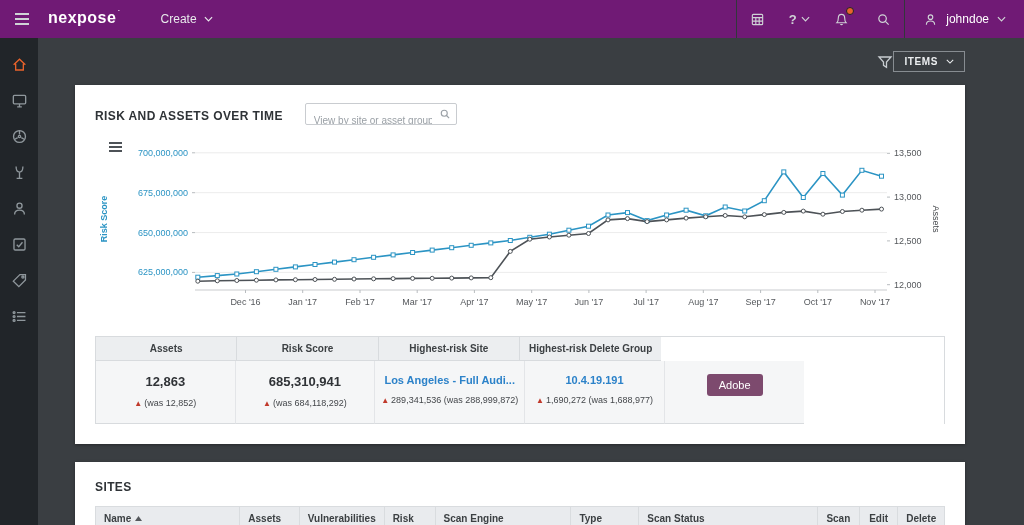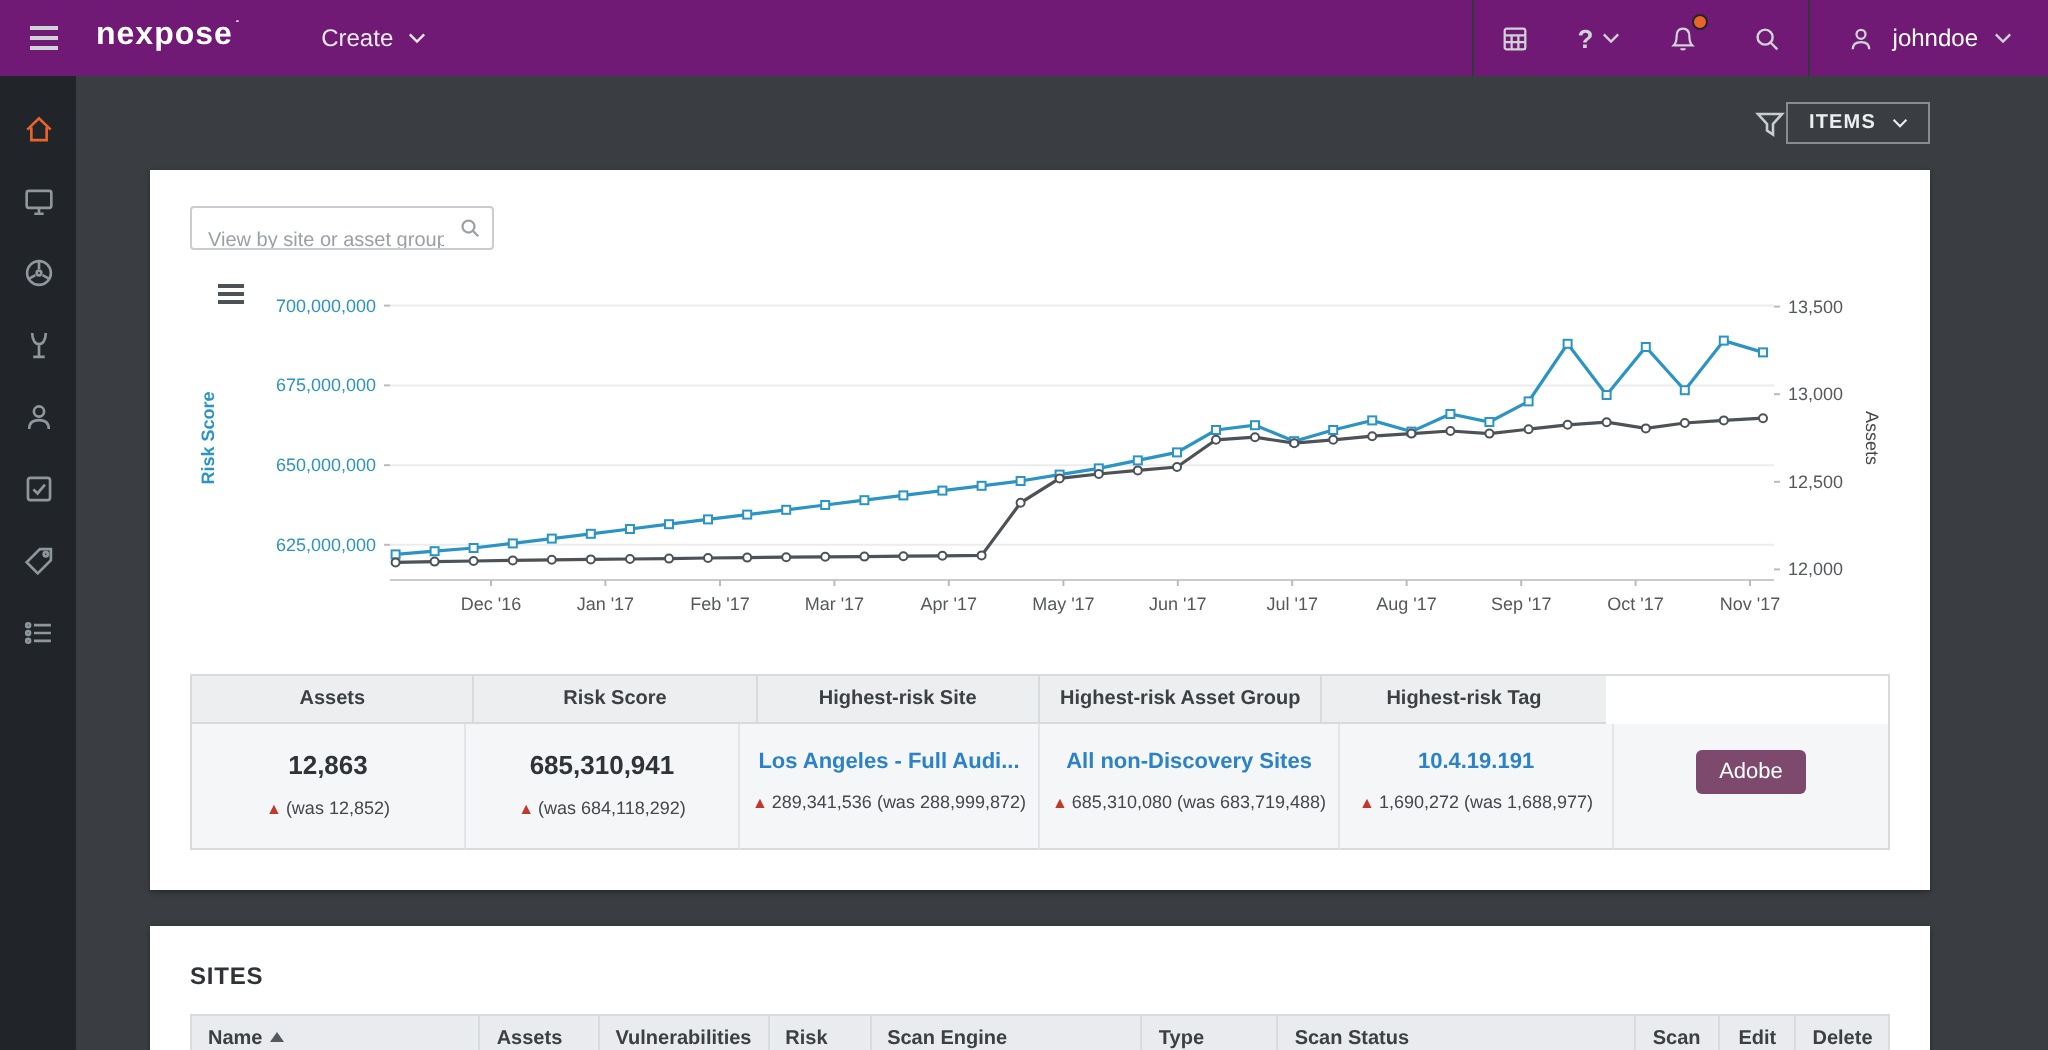--- a/index.html
+++ b/index.html
@@ -211,20 +211,21 @@
     <button class="items-btn">
       <span>ITEMS</span>
       <svg class="chev" viewBox="0 0 10 6">
           <path d="M1 1 L5 5 L9 1" fill="none" stroke="currentColor" stroke-width="1.3"></path>
         </svg>
     </button>
   </div>
 
   <section class="card risk-card">
     <div class="card-head">
+      <h2 class="card-title">RISK AND ASSETS OVER TIME</h2>
       <div class="search-box">
         <input type="text" placeholder="View by site or asset group" style="">
         <svg viewBox="0 0 16 16" fill="none" stroke="currentColor" stroke-width="1.5">
             <circle cx="7" cy="7" r="4"></circle>
             <path d="M10 10 L13.5 13.5"></path>
           </svg>
       </div>
     </div>
     <div class="chart-wrap">
       <div class="chart-menu">
@@ -354,39 +355,34 @@
           <circle cx="786.5" cy="71.1" r="2" fill="#fff" stroke="#4d5257"></circle>
           <text transform="rotate(-90 12 81)" x="12" y="81" text-anchor="middle" font-size="9" font-weight="bold" fill="#2b94c4">Risk Score</text>
           <text transform="rotate(90 838 81)" x="838" y="81" text-anchor="middle" font-size="9" fill="#44474b">Assets</text>
         </svg>
     </div>
     <div class="summary">
       <div class="summary-row" id="summary-head">
           <div class="sum-h">Assets</div>
           <div class="sum-h">Risk Score</div>
           <div class="sum-h">Highest-risk Site</div>
-          <div class="sum-h">Highest-risk Asset Group</div>
-          <div class="sum-h">Highest-risk Tag</div>
+          <div class="sum-h">Highest-risk Delete Group</div>
         </div>
       <div class="summary-row" id="summary-vals">
           <div class="sum-c">
             <div class="sum-val">12,863</div>
             <div class="sum-delta"><span class="tri" style="color:#c0392b">▲</span>(was 12,852)</div>
           </div>
           <div class="sum-c">
             <div class="sum-val">685,310,941</div>
             <div class="sum-delta"><span class="tri" style="color:#c0392b">▲</span>(was 684,118,292)</div>
           </div>
           <div class="sum-c">
             <div class="sum-val link">Los Angeles - Full Audi...</div>
             <div class="sum-delta"><span class="tri" style="color:#c0392b">▲</span>289,341,536 (was 288,999,872)</div>
-          </div>
-          <div class="sum-c">
-            <div class="sum-val link">All non-Discovery Sites</div>
-            <div class="sum-delta"><span class="tri" style="color:#c0392b">▲</span>685,310,080 (was 683,719,488)</div>
           </div>
           <div class="sum-c">
             <div class="sum-val link">10.4.19.191</div>
             <div class="sum-delta"><span class="tri" style="color:#c0392b">▲</span>1,690,272 (was 1,688,977)</div>
           </div>
           <div class="sum-c"><div class="tag-badge" style="background: rgb(125, 74, 110);">Adobe</div></div>
         </div>
     </div>
   </section>
 

